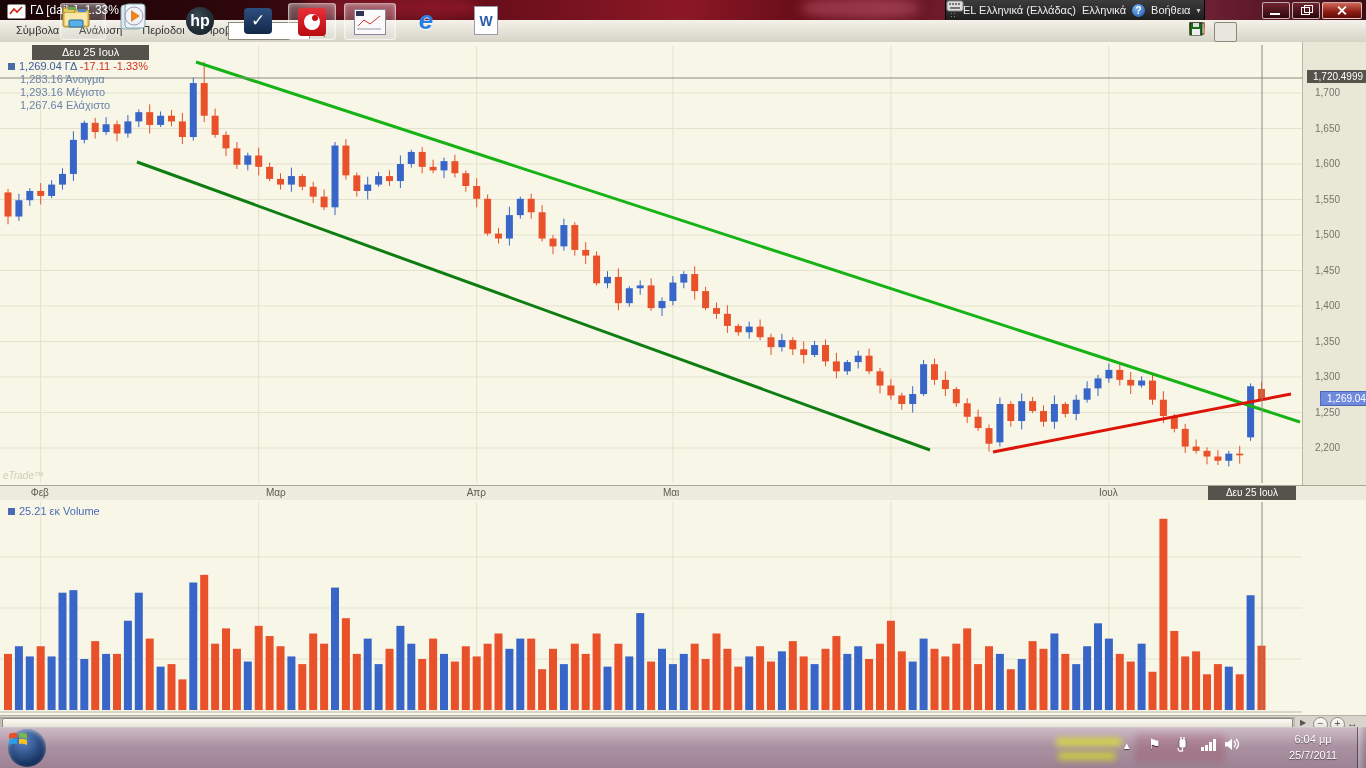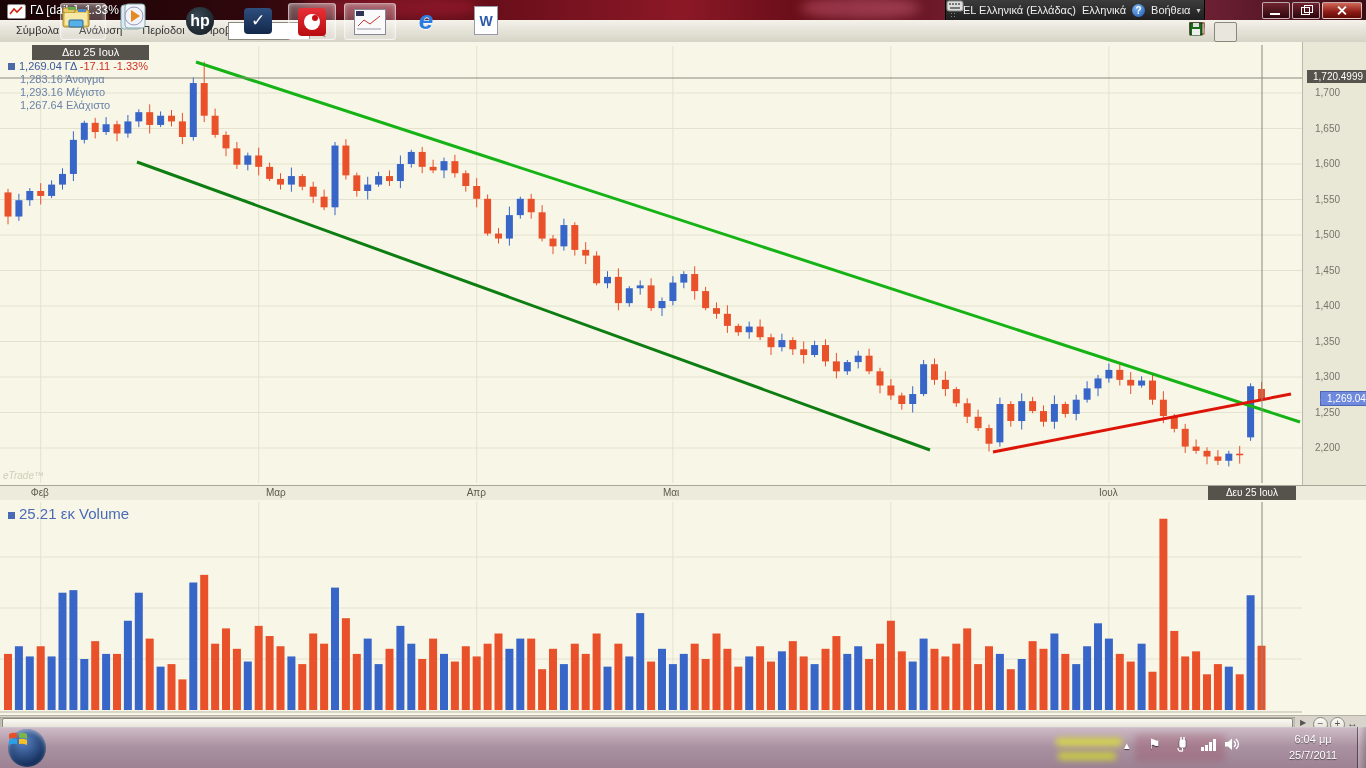--- a/index.html
+++ b/index.html
@@ -58,21 +58,21 @@
   .legend .sq{display:inline-block;width:7px;height:7px;background:#4a6aa8;margin-right:4px;}
   .legend .val{color:#3a5a9c;} .legend .neg{color:#d03020;}
   .legend .ohlc{margin-left:12px;}
   .watermark{position:absolute;left:3px;top:428px;font-size:10px;color:#cfcdb9;font-style:italic;}
   .xstrip{position:absolute;left:0;top:485px;width:1366px;height:15px;background:#edecdc;
     border-top:1px solid #a8a696;border-bottom:1px solid #c4c2b2;}
   .month-label{position:absolute;top:1px;font-size:10px;color:#5a5a4a;}
   .x-badge{position:absolute;left:1208px;top:0;width:88px;height:14px;background:#55534b;
     color:#fff;font-size:10px;text-align:center;line-height:14px;}
   .vol-pane{position:absolute;left:0;top:500px;width:1366px;height:215px;background:#f8f7e7;}
-  .vol-legend{position:absolute;left:8px;top:5px;font-size:15px;color:#4a6ab8;text-align:right;}
+  .vol-legend{position:absolute;left:8px;top:5px;font-size:11px;color:#4a6ab8;text-align:right;}
   svg{position:absolute;left:0;top:0;}
   
   .footer{position:absolute;left:0;top:715px;width:1366px;height:12px;background:#d8d4cb;
     border-top:1px solid #b5b2a5;}
   .scroll-track{position:absolute;left:0;top:1px;width:1295px;height:11px;background:#c9c5ba;
     box-shadow:inset 0 1px 2px rgba(0,0,0,.2);}
   .scroll-thumb{position:absolute;left:2px;top:1px;width:1289px;height:9px;background:linear-gradient(#fbfaf4,#e4e1d6);
     border:1px solid #8a8a7a;border-radius:2px;}
   .scroll-arrow{position:absolute;left:1297px;top:1px;width:12px;height:11px;font-size:8px;
     color:#555;text-align:center;line-height:11px;}

